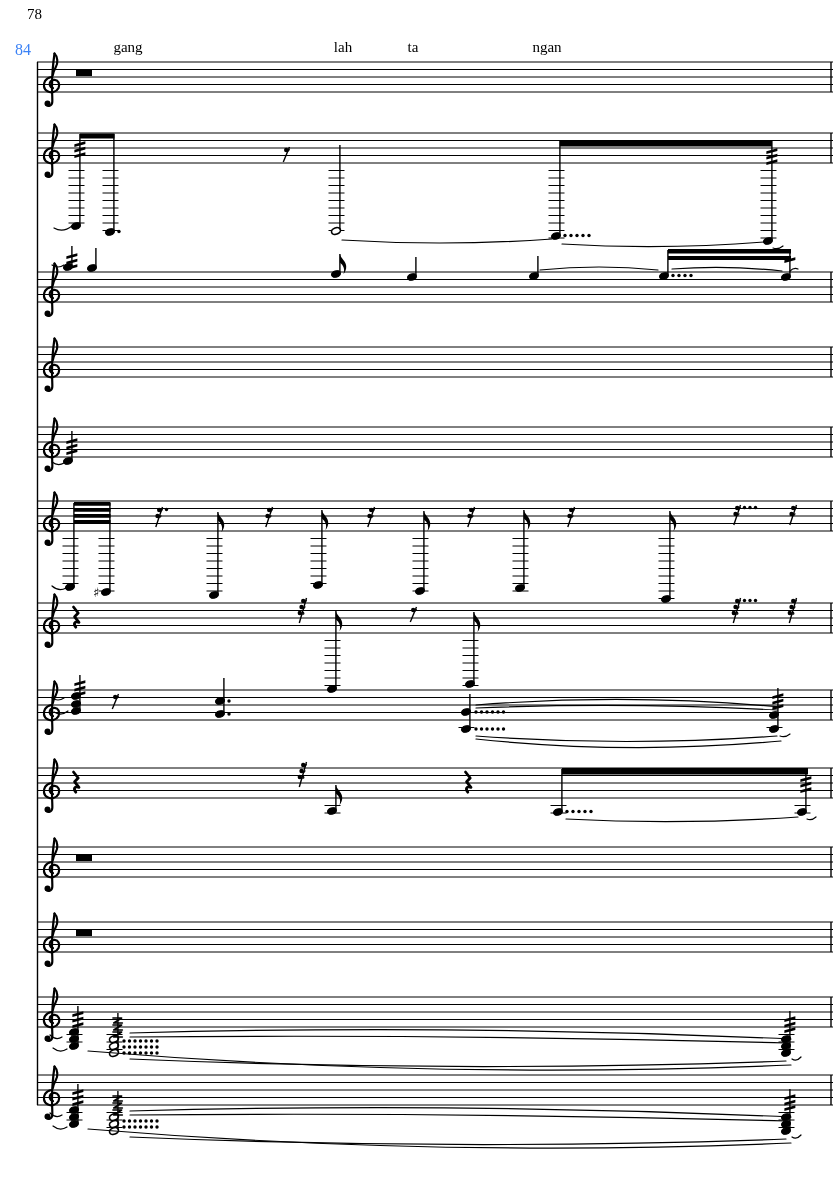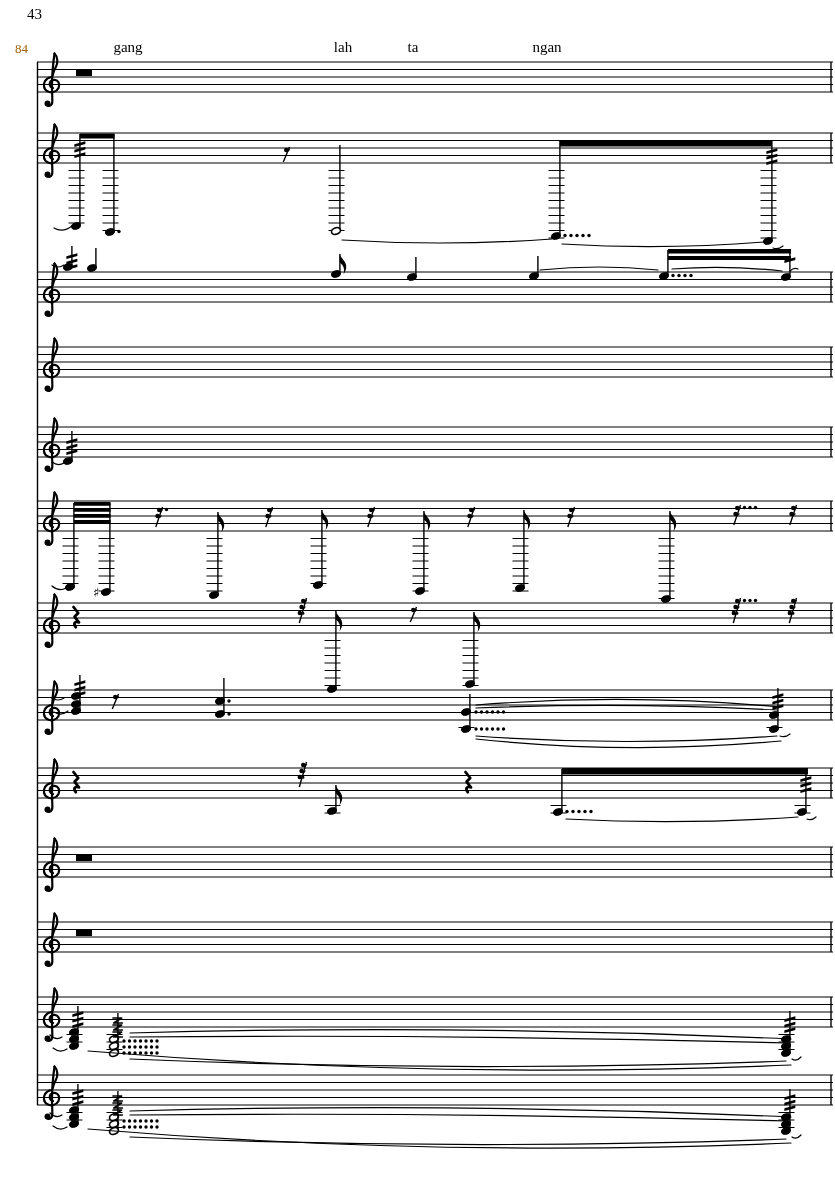--- a/index.html
+++ b/index.html
@@ -10,29 +10,29 @@
     background:#ffffff;
     font-family:"Liberation Serif", serif;
     overflow:hidden;
   }
   .pgnum{
     position:absolute;left:27px;top:6px;
     font-size:15px;color:#000;
   }
   .measnum{
     position:absolute;left:15px;top:41px;
-    font-size:13px;color:#a16207;
+    font-size:16px;color:#3b82f6;
   }
   svg{display:block;}
 </style>
 </head>
 <body>
 
 <div class="page">
-  <div class="pgnum">43</div>
+  <div class="pgnum">78</div>
   <div class="measnum">84</div>
   <svg id="score" width="835" height="1181" viewBox="0 0 835 1181">
       <g>
         <line x1="37.5" y1="62" x2="37.5" y2="1105" stroke="#000000" stroke-width="1.4"></line>
       </g>
       <g>
         <g>
           <line x1="37" y1="62" x2="833" y2="62" stroke="#000000" stroke-width="1"></line>
           <line x1="37" y1="69.5" x2="833" y2="69.5" stroke="#000000" stroke-width="1"></line>
           <line x1="37" y1="77" x2="833" y2="77" stroke="#000000" stroke-width="1"></line>

